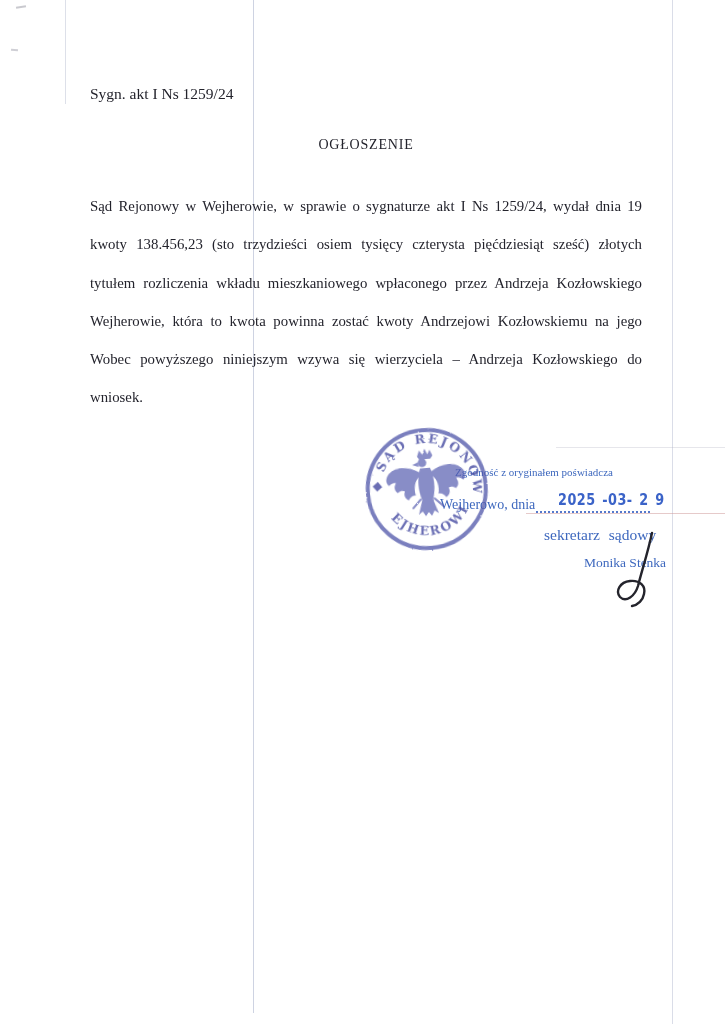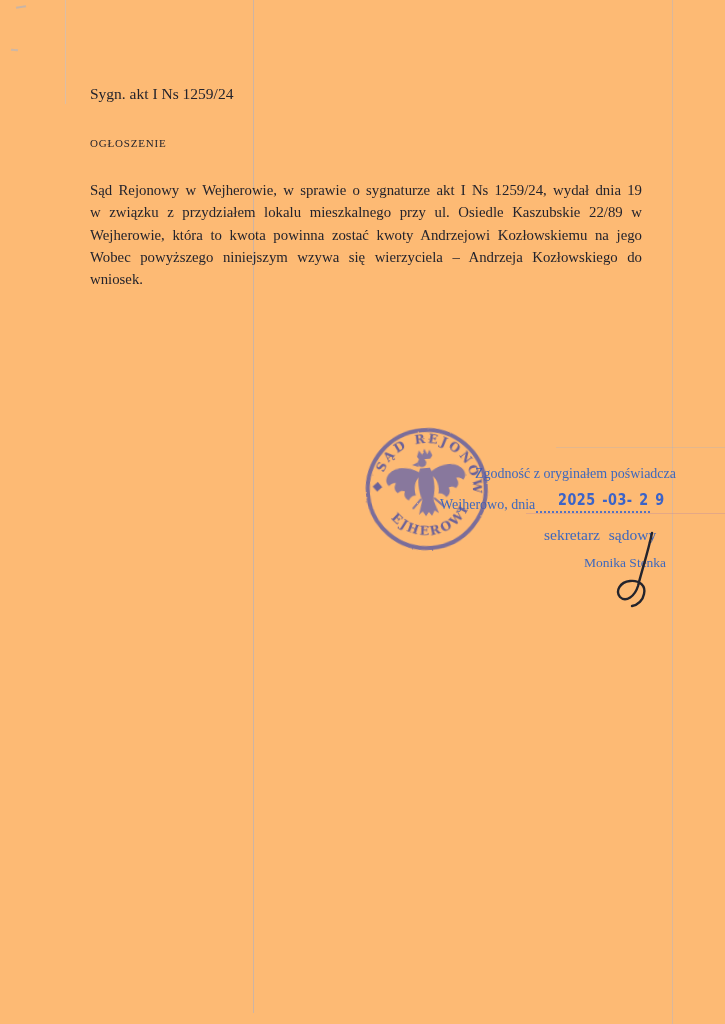--- a/index.html
+++ b/index.html
@@ -1,43 +1,43 @@
 <!DOCTYPE html>
 <html><head>
 <meta charset="utf-8">
 <style>
   html,body { margin:0; padding:0; background:#e8e8e8; }
   .page {
     position:relative; width:725px; height:1024px; margin:0 auto;
-    background:#fdba74; overflow:hidden;
+    background:#ffffff; overflow:hidden;
     font-family:"Liberation Serif", serif; color:#23232c;
   }
   
   .artifact { position:absolute; pointer-events:none; }
   .crease-a { left:253px; top:0; width:1px; height:1013px; background:rgba(165,175,202,0.55); }
   .crease-b { left:672px; top:0; width:1px; height:1024px; background:rgba(172,180,205,0.45); }
   .crease-c { left:65px; top:0; width:1px; height:104px; background:rgba(188,194,212,0.5); }
   .mark-1 { left:16px; top:6px; width:10px; height:2px; background:#b2b2ba; opacity:.7; transform:rotate(-8deg); }
   .mark-2 { left:11px; top:49px; width:7px; height:2px; background:#b6b6be; opacity:.65; transform:rotate(4deg); }
   .hline-gray { left:556px; top:447px; width:169px; height:1px; background:rgba(178,178,192,0.32); }
   .hline-pink { left:526px; top:513px; width:199px; height:1px; background:rgba(205,150,150,0.5); }
 
   
   .case-number { position:absolute; left:90px; top:85px; font-size:15.5px; }
-  .doc-title { position:absolute; left:90px; top:137px; width:552px; text-align:left; font-size:11px; letter-spacing:0.8px; }
+  .doc-title { position:absolute; left:90px; top:137px; width:552px; text-align:center; font-size:14px; letter-spacing:0.8px; }
   .body-text { position:absolute; left:90px; top:182px; width:552px; }
   .body-line {
     height:22.3px; font-size:14.8px; white-space:nowrap; overflow:hidden;
-    text-align:justify; text-align-last:justify;
+    text-align:justify; text-align-last:justify;margin-top:16px;
   }
   .body-line.last { text-align-last:left; }
 
   
   .blue { color:#3e68be; }
-  .cert-statement { position:absolute; left:475px; top:466px; font-size:14px; white-space:nowrap; }
+  .cert-statement { position:absolute; left:455px; top:466px; font-size:11px; white-space:nowrap; }
   .cert-place { position:absolute; left:440px; top:497px; font-size:14px; white-space:nowrap; }
   .dotted-line { position:absolute; left:536px; top:490px; width:114px; height:21px;
     border-bottom:2px dotted rgba(66,106,198,0.9); }
   .date-stamp { position:absolute; left:558px; top:489px; display:flex; align-items:flex-start;
     font-family:"DejaVu Sans", sans-serif; font-weight:700; font-size:13.5px; color:#3b63c8;
     transform:scaleY(1.22) scaleX(0.95); transform-origin:left top; letter-spacing:0.5px; }
   .date-stamp .seg { display:inline-block; }
   .date-stamp .seg + .seg { margin-left:7px; }
   .cert-role { position:absolute; left:544px; top:526px; font-size:15.5px; word-spacing:5px; white-space:nowrap; }
   .signer-name { position:absolute; left:584px; top:555px; font-size:13.5px; white-space:nowrap; }
@@ -56,21 +56,22 @@
   <div class="artifact mark-1"></div>
   <div class="artifact mark-2"></div>
   <div class="artifact hline-gray"></div>
   <div class="artifact hline-pink"></div>
 
   <div class="case-number">Sygn. akt I Ns 1259/24</div>
   <div class="doc-title">OGŁOSZENIE</div>
 
   <div class="body-text">
     <div class="body-line">Sąd Rejonowy w Wejherowie, w sprawie o sygnaturze akt I Ns 1259/24, wydał dnia 19</div>
-    <div class="body-line">w związku z przydziałem lokalu mieszkalnego przy ul. Osiedle Kaszubskie 22/89 w</div>
+    <div class="body-line">kwoty 138.456,23 (sto trzydzieści osiem tysięcy czterysta pięćdziesiąt sześć) złotych</div>
+    <div class="body-line">tytułem rozliczenia wkładu mieszkaniowego wpłaconego przez Andrzeja Kozłowskiego</div>
     <div class="body-line">Wejherowie, która to kwota powinna zostać kwoty Andrzejowi Kozłowskiemu na jego</div>
     <div class="body-line">Wobec powyższego niniejszym wzywa się wierzyciela – Andrzeja Kozłowskiego do</div>
     <div class="body-line last">wniosek.</div>
   </div>
 
   <div class="cert-statement blue">Zgodność z oryginałem poświadcza</div>
   <div class="cert-place blue">Wejherowo, dnia</div>
   <div class="dotted-line"></div>
   <div class="date-stamp">
     <span class="seg">2025</span>

